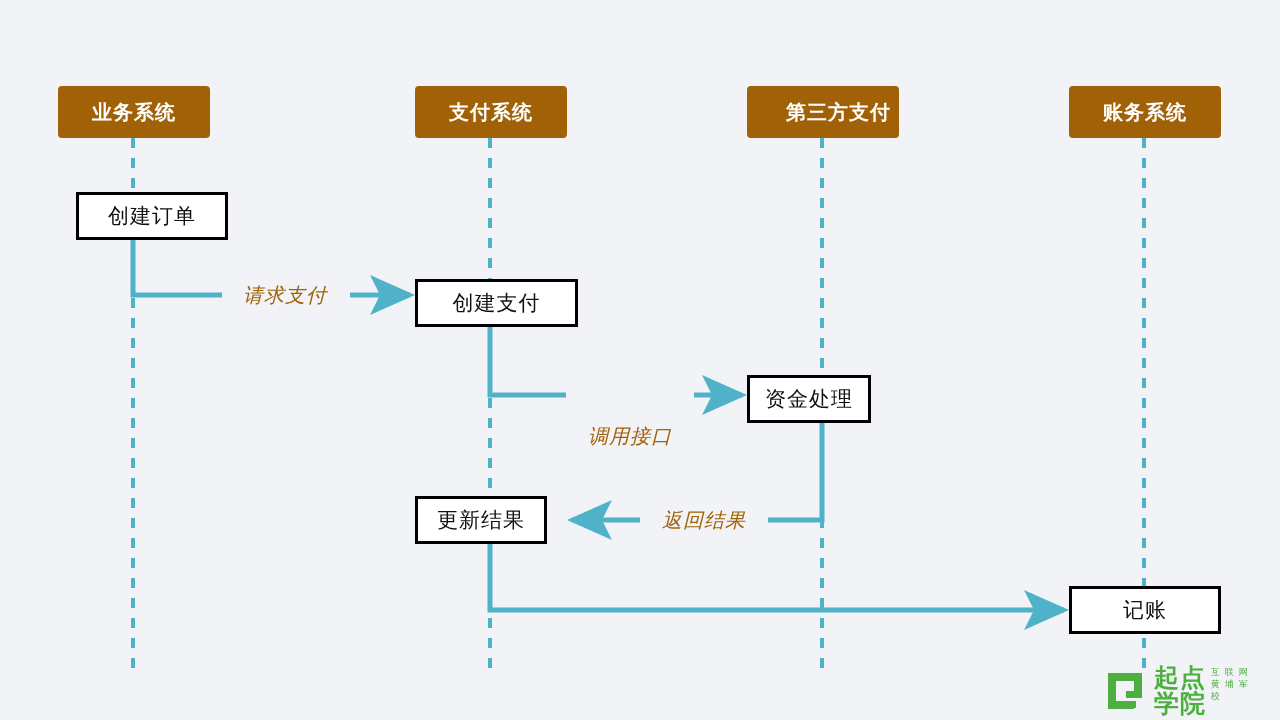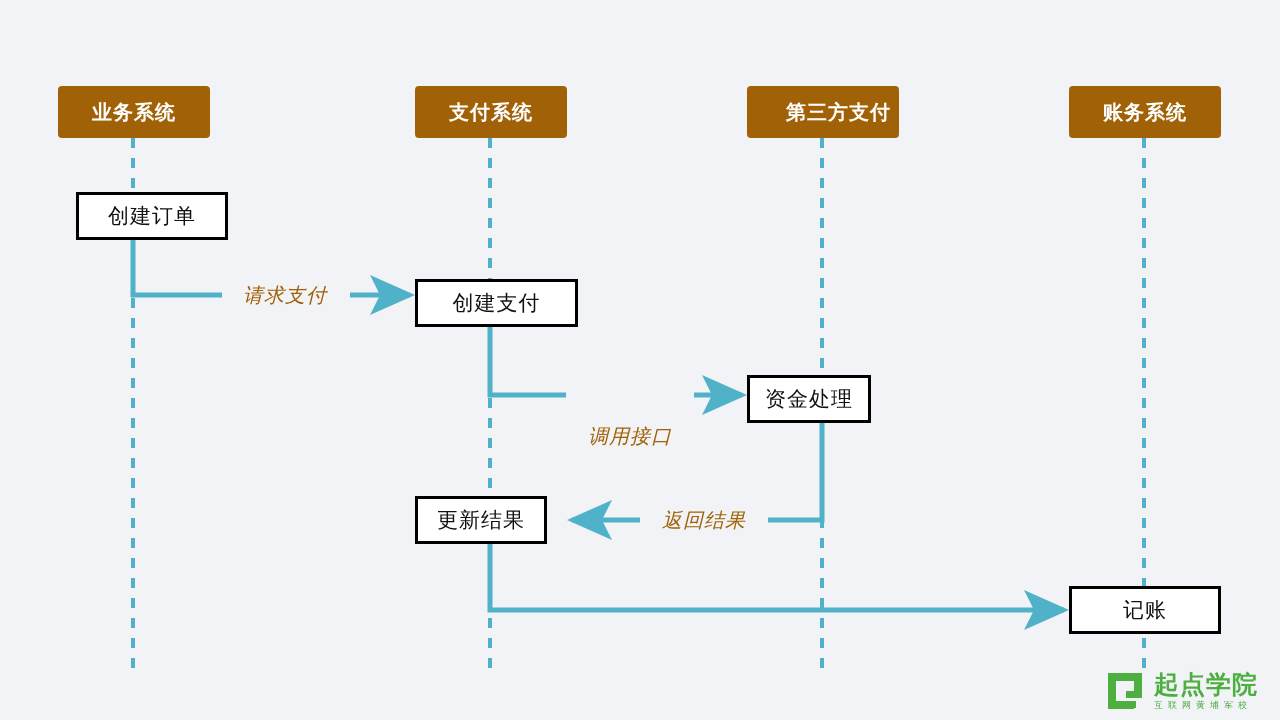--- a/index.html
+++ b/index.html
@@ -71,21 +71,21 @@
     align-items: center;
   }
   #brand-mark {
     width: 42px;
     height: 42px;
     flex: 0 0 42px;
     margin-right: 8px;
   }
   #brand-text-wrap {
     display: flex;
-    flex-direction: column;
+    flex-direction: row;
   }
   #brand-name {
     font-size: 25px;
     font-weight: bold;
     color: #4caf3f;
     line-height: 26px;
     letter-spacing: 1px;
   }
   #brand-tagline {
     font-size: 9px;

